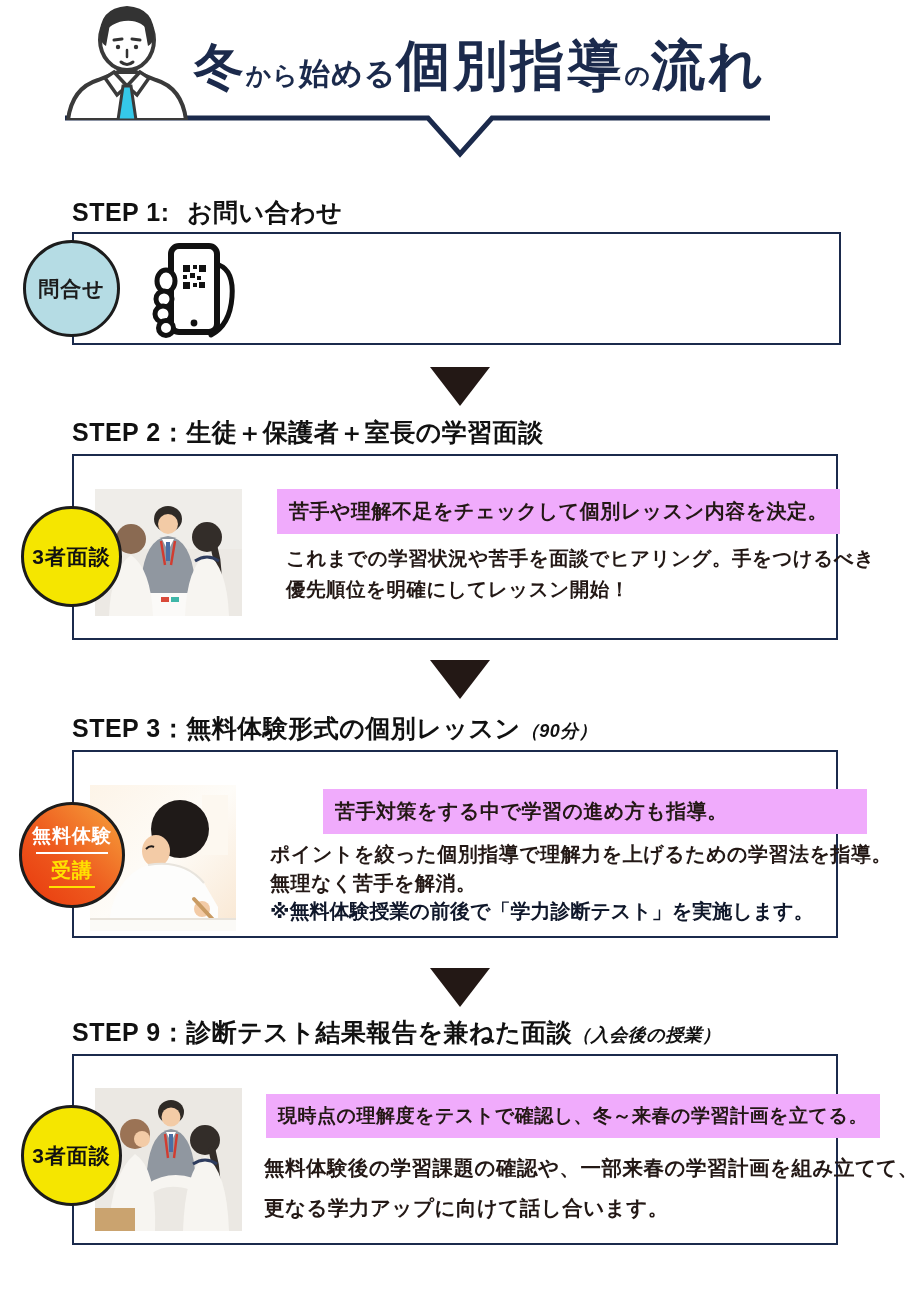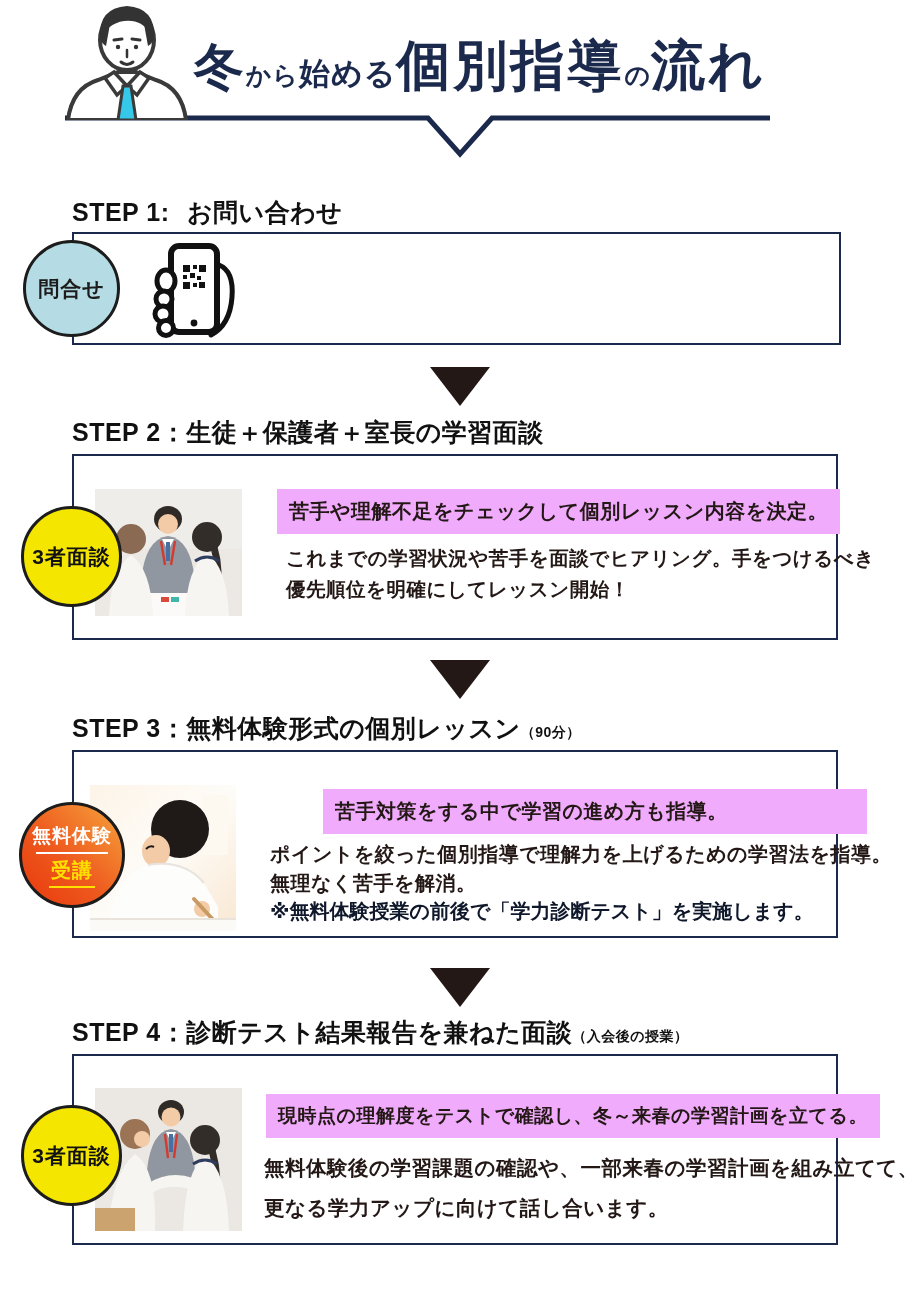--- a/index.html
+++ b/index.html
@@ -18,21 +18,21 @@
   .t-mid{font-size:31px;letter-spacing:1px;}
   .t-small{font-size:25px;letter-spacing:1px;}
   .t-huge{font-size:54px;letter-spacing:3px;}
   .title-line{position:absolute;left:0;top:98px;width:914px;height:64px;}
   .avatar{position:absolute;left:60px;top:0px;width:132px;height:120px;}
   
   .step-heading{
     position:absolute;left:72px;font-weight:800;font-size:25px;color:#111;
     letter-spacing:0.5px;white-space:nowrap;
   }
-  .step-heading .suffix{font-size:14px;font-weight:800;}
+  .step-heading .suffix{font-size:18px;font-weight:800;font-style:italic;}
   
   .box{position:absolute;left:72px;border:2px solid #1b2a4c;background:#fff;box-sizing:border-box;}
   .box1{top:232px;width:769px;height:113px;}
   .box2{top:454px;width:766px;height:186px;}
   .box3{top:750px;width:766px;height:188px;}
   .box4{top:1054px;width:766px;height:191px;}
   
   .badge{
     position:absolute;border-radius:50%;border:3px solid #1c1c1c;
     display:flex;flex-direction:column;align-items:center;justify-content:center;
@@ -230,21 +230,21 @@
   <div class="body-text body3">
     <div>ポイントを絞った個別指導で理解力を上げるための学習法を指導。</div>
     <div>無理なく苦手を解消。</div>
   </div>
 
   <div class="note3">※無料体験授業の前後で「学力診断テスト」を実施します。</div>
 
   <div class="down-arrow arrow3"></div>
 
   <div class="step-heading h4">
-    <span>STEP 4：</span><span>診断テスト結果報告を兼ねた面談</span><span class="suffix">（入会後の授業）</span>
+    <span>STEP 9：</span><span>診断テスト結果報告を兼ねた面談</span><span class="suffix">（入会後の授業）</span>
   </div>
 
   <div class="box box4"></div>
 
   <div class="badge badge-meeting4">
     <span>3者面談</span>
   </div>
 
   <svg class="photo photo4" viewBox="0 0 147 143">
     <rect width="147" height="143" fill="#ebe8e3"></rect>

